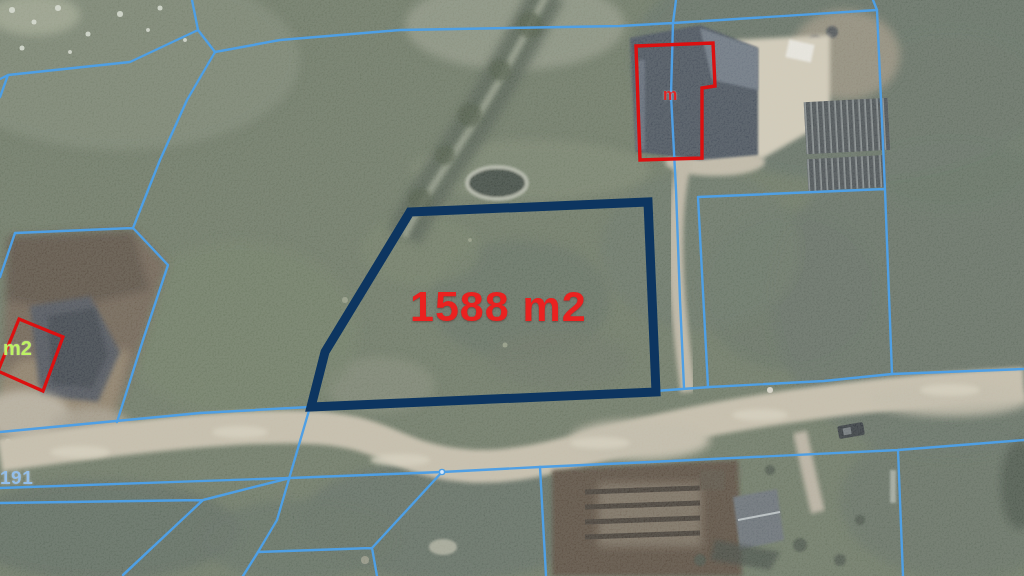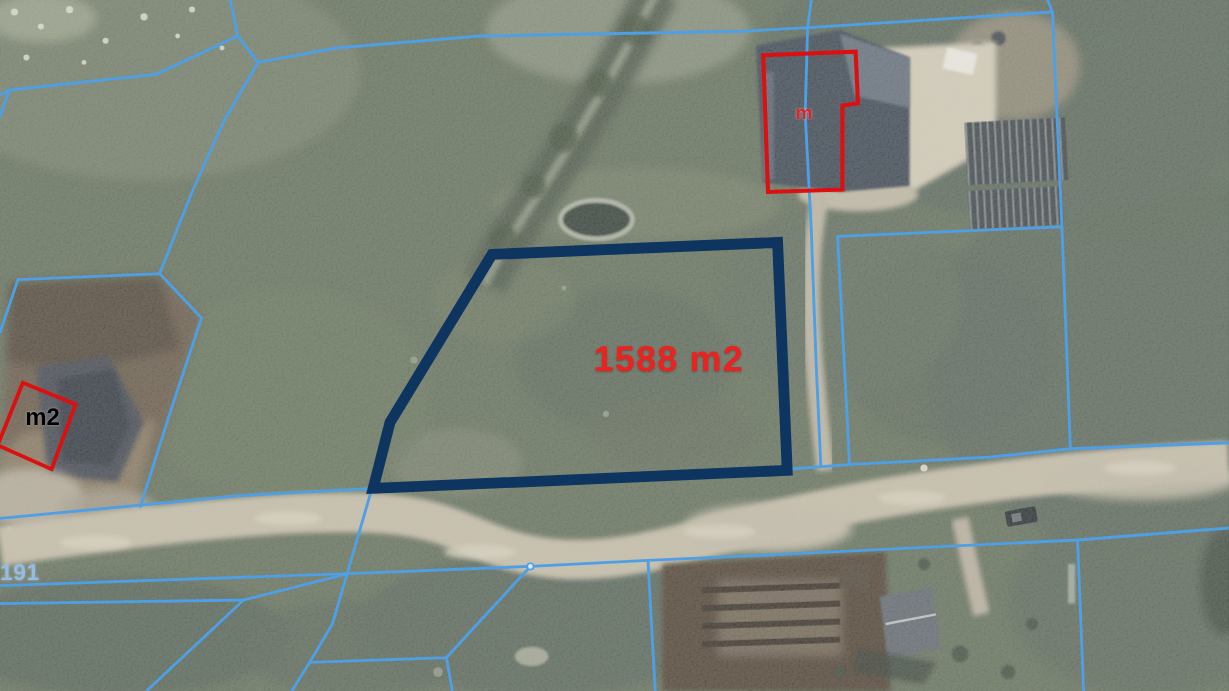--- a/index.html
+++ b/index.html
@@ -3,30 +3,30 @@
 <meta charset="utf-8">
 <style>
   html,body{margin:0;padding:0;background:#222;}
   #viewport{
     position:relative;width:1024px;height:576px;overflow:hidden;
     font-family:"Liberation Sans", sans-serif;background:#67725f;
   }
   #viewport svg{position:absolute;left:0;top:0;width:1024px;height:576px;display:block;}
   .map-label{position:absolute;line-height:1;white-space:nowrap;z-index:5;font-weight:bold;}
   #area-label{
-    left:410px;top:285px;width:210px;text-align:right;
-    font-size:30px;letter-spacing:1px;color:#ea2220;
+    left:410px;top:285px;width:210px;text-align:left;
+    font-size:43px;letter-spacing:1px;color:#ea2220;
     text-shadow:0 1px 2px rgba(70,0,0,.35);
   }
   #label-m{
     left:663px;top:87px;font-size:16px;color:#e02424;
     text-shadow:0 0 2px rgba(255,255,255,.55);
   }
   #label-m2{
-    left:21px;top:338px;font-size:20px;color:#000000;
+    left:3px;top:338px;font-size:20px;color:#bef264;
     text-shadow:0 0 2px rgba(255,255,255,.45);
   }
   #label-191{
     left:0px;top:468px;font-size:19px;letter-spacing:.5px;color:#93bde8;
     text-shadow:0 0 3px rgba(235,245,255,.4);
   }
 </style>
 </head>
 <body>
 

